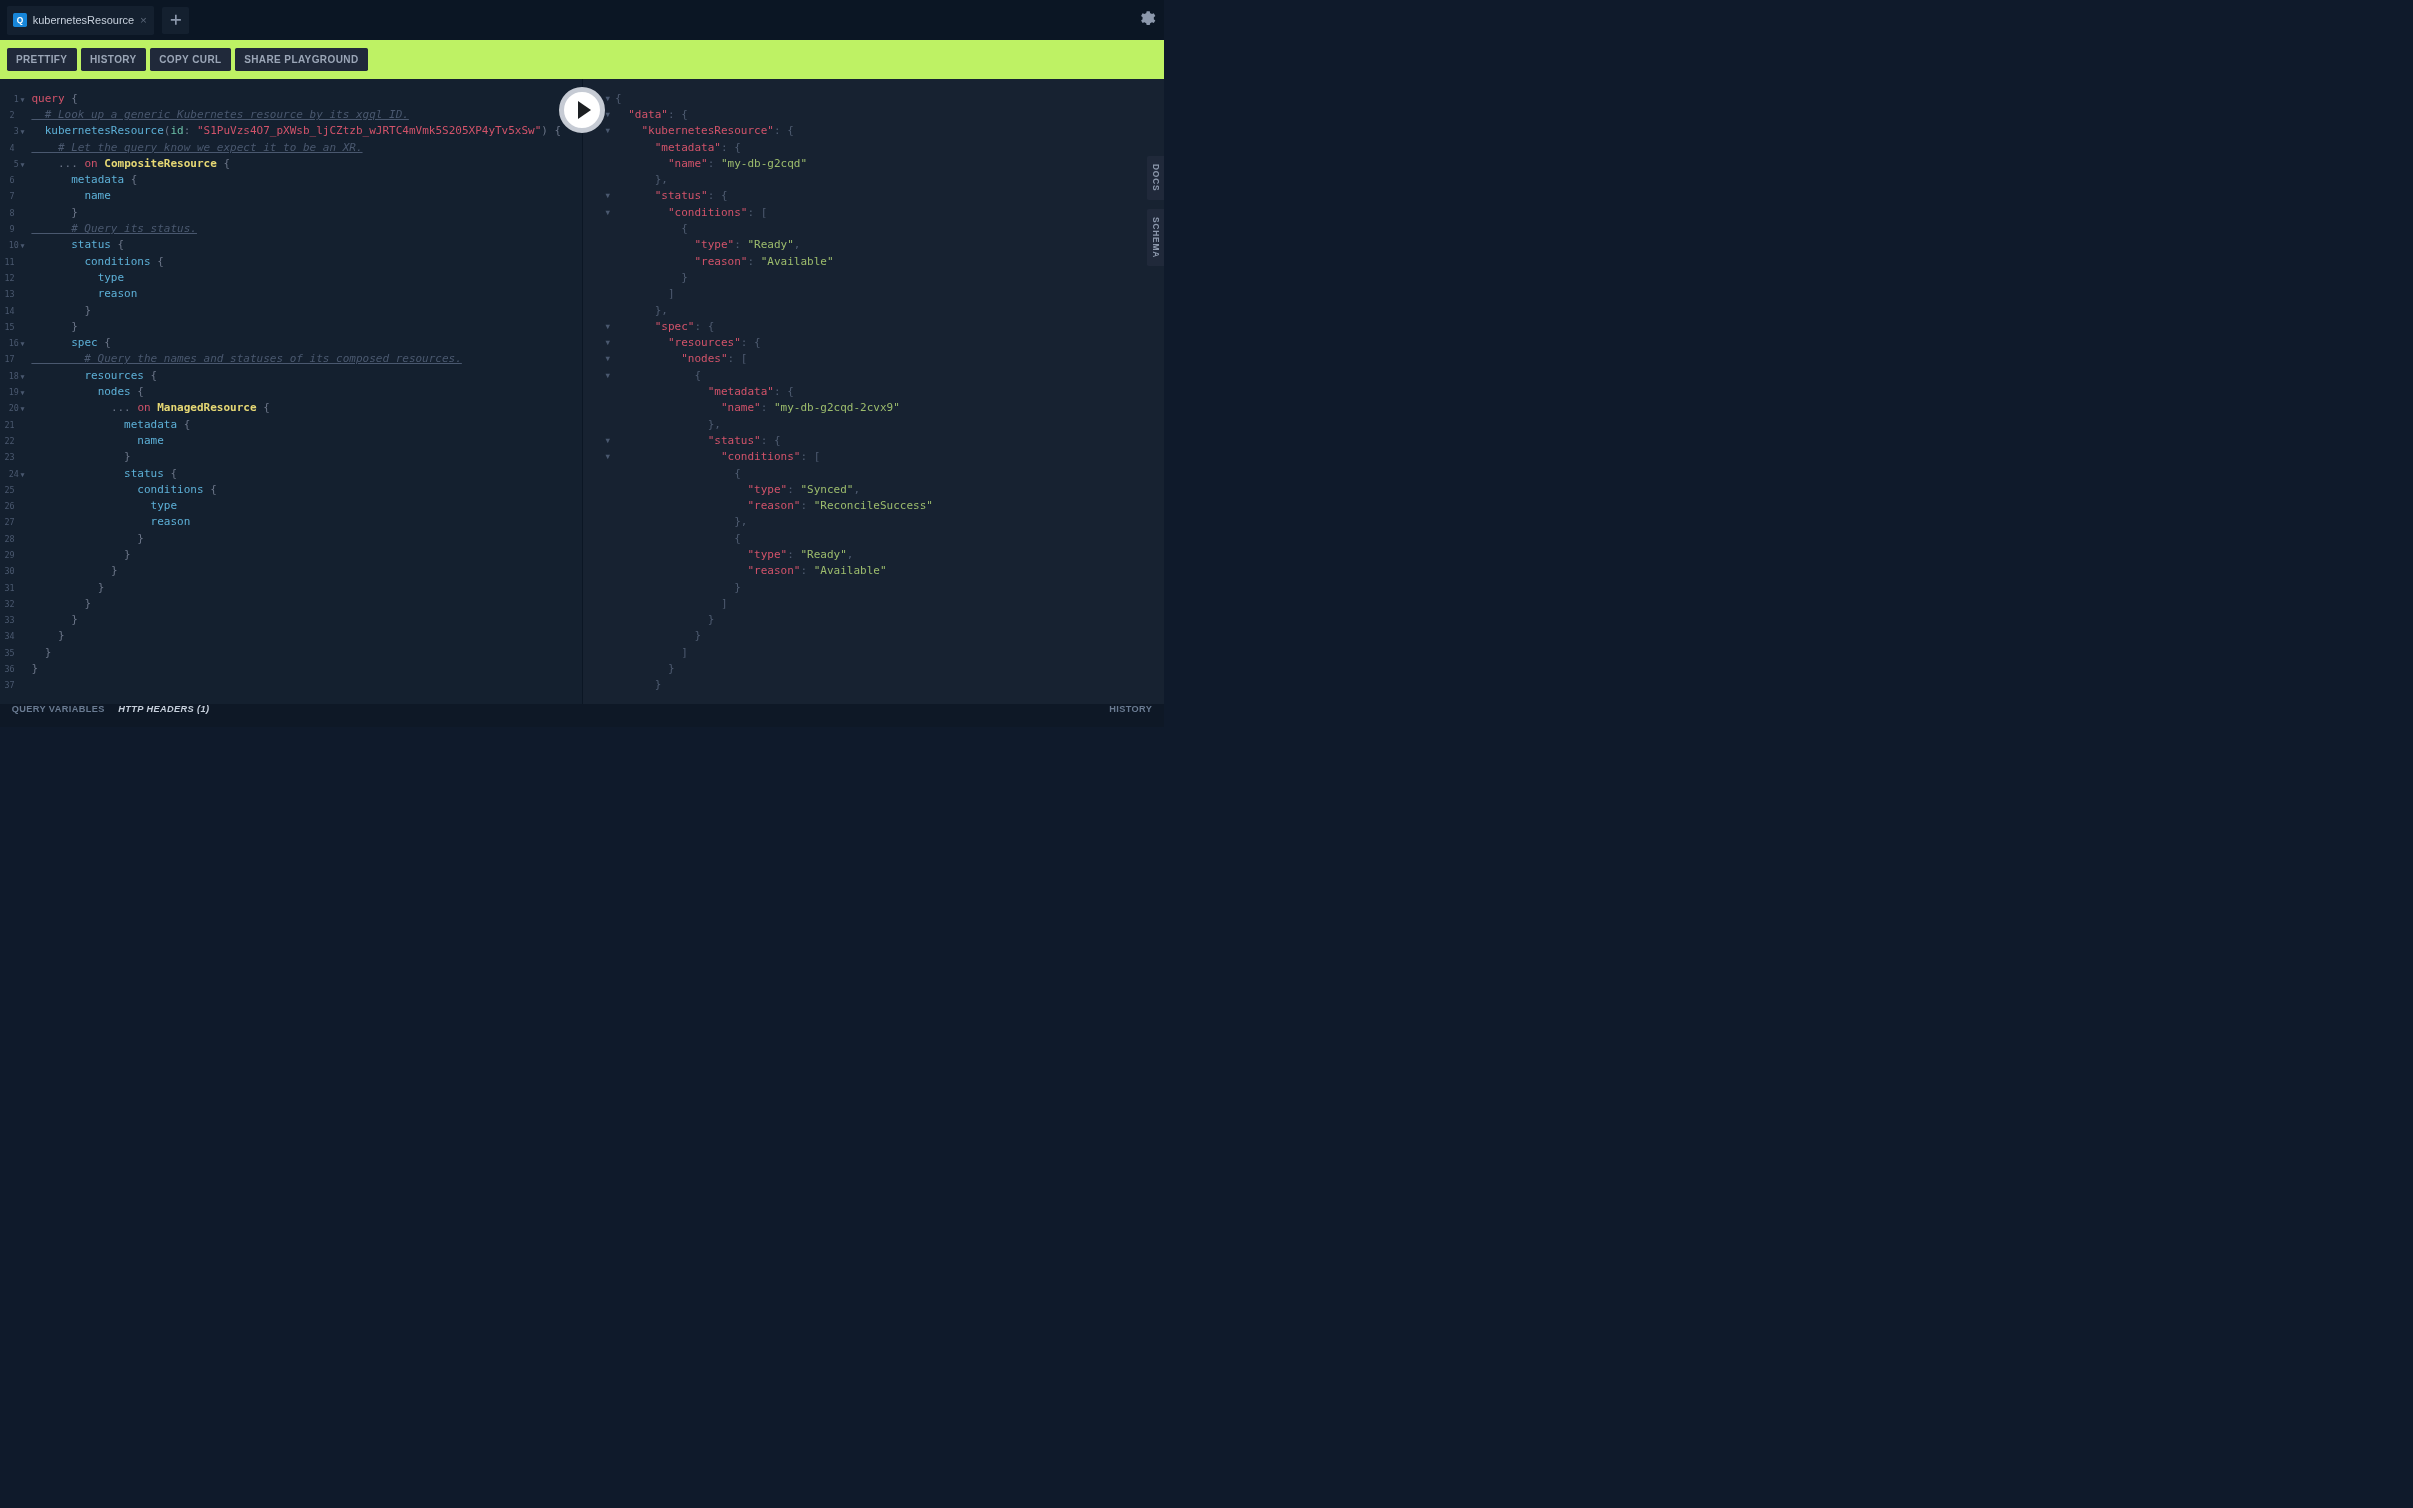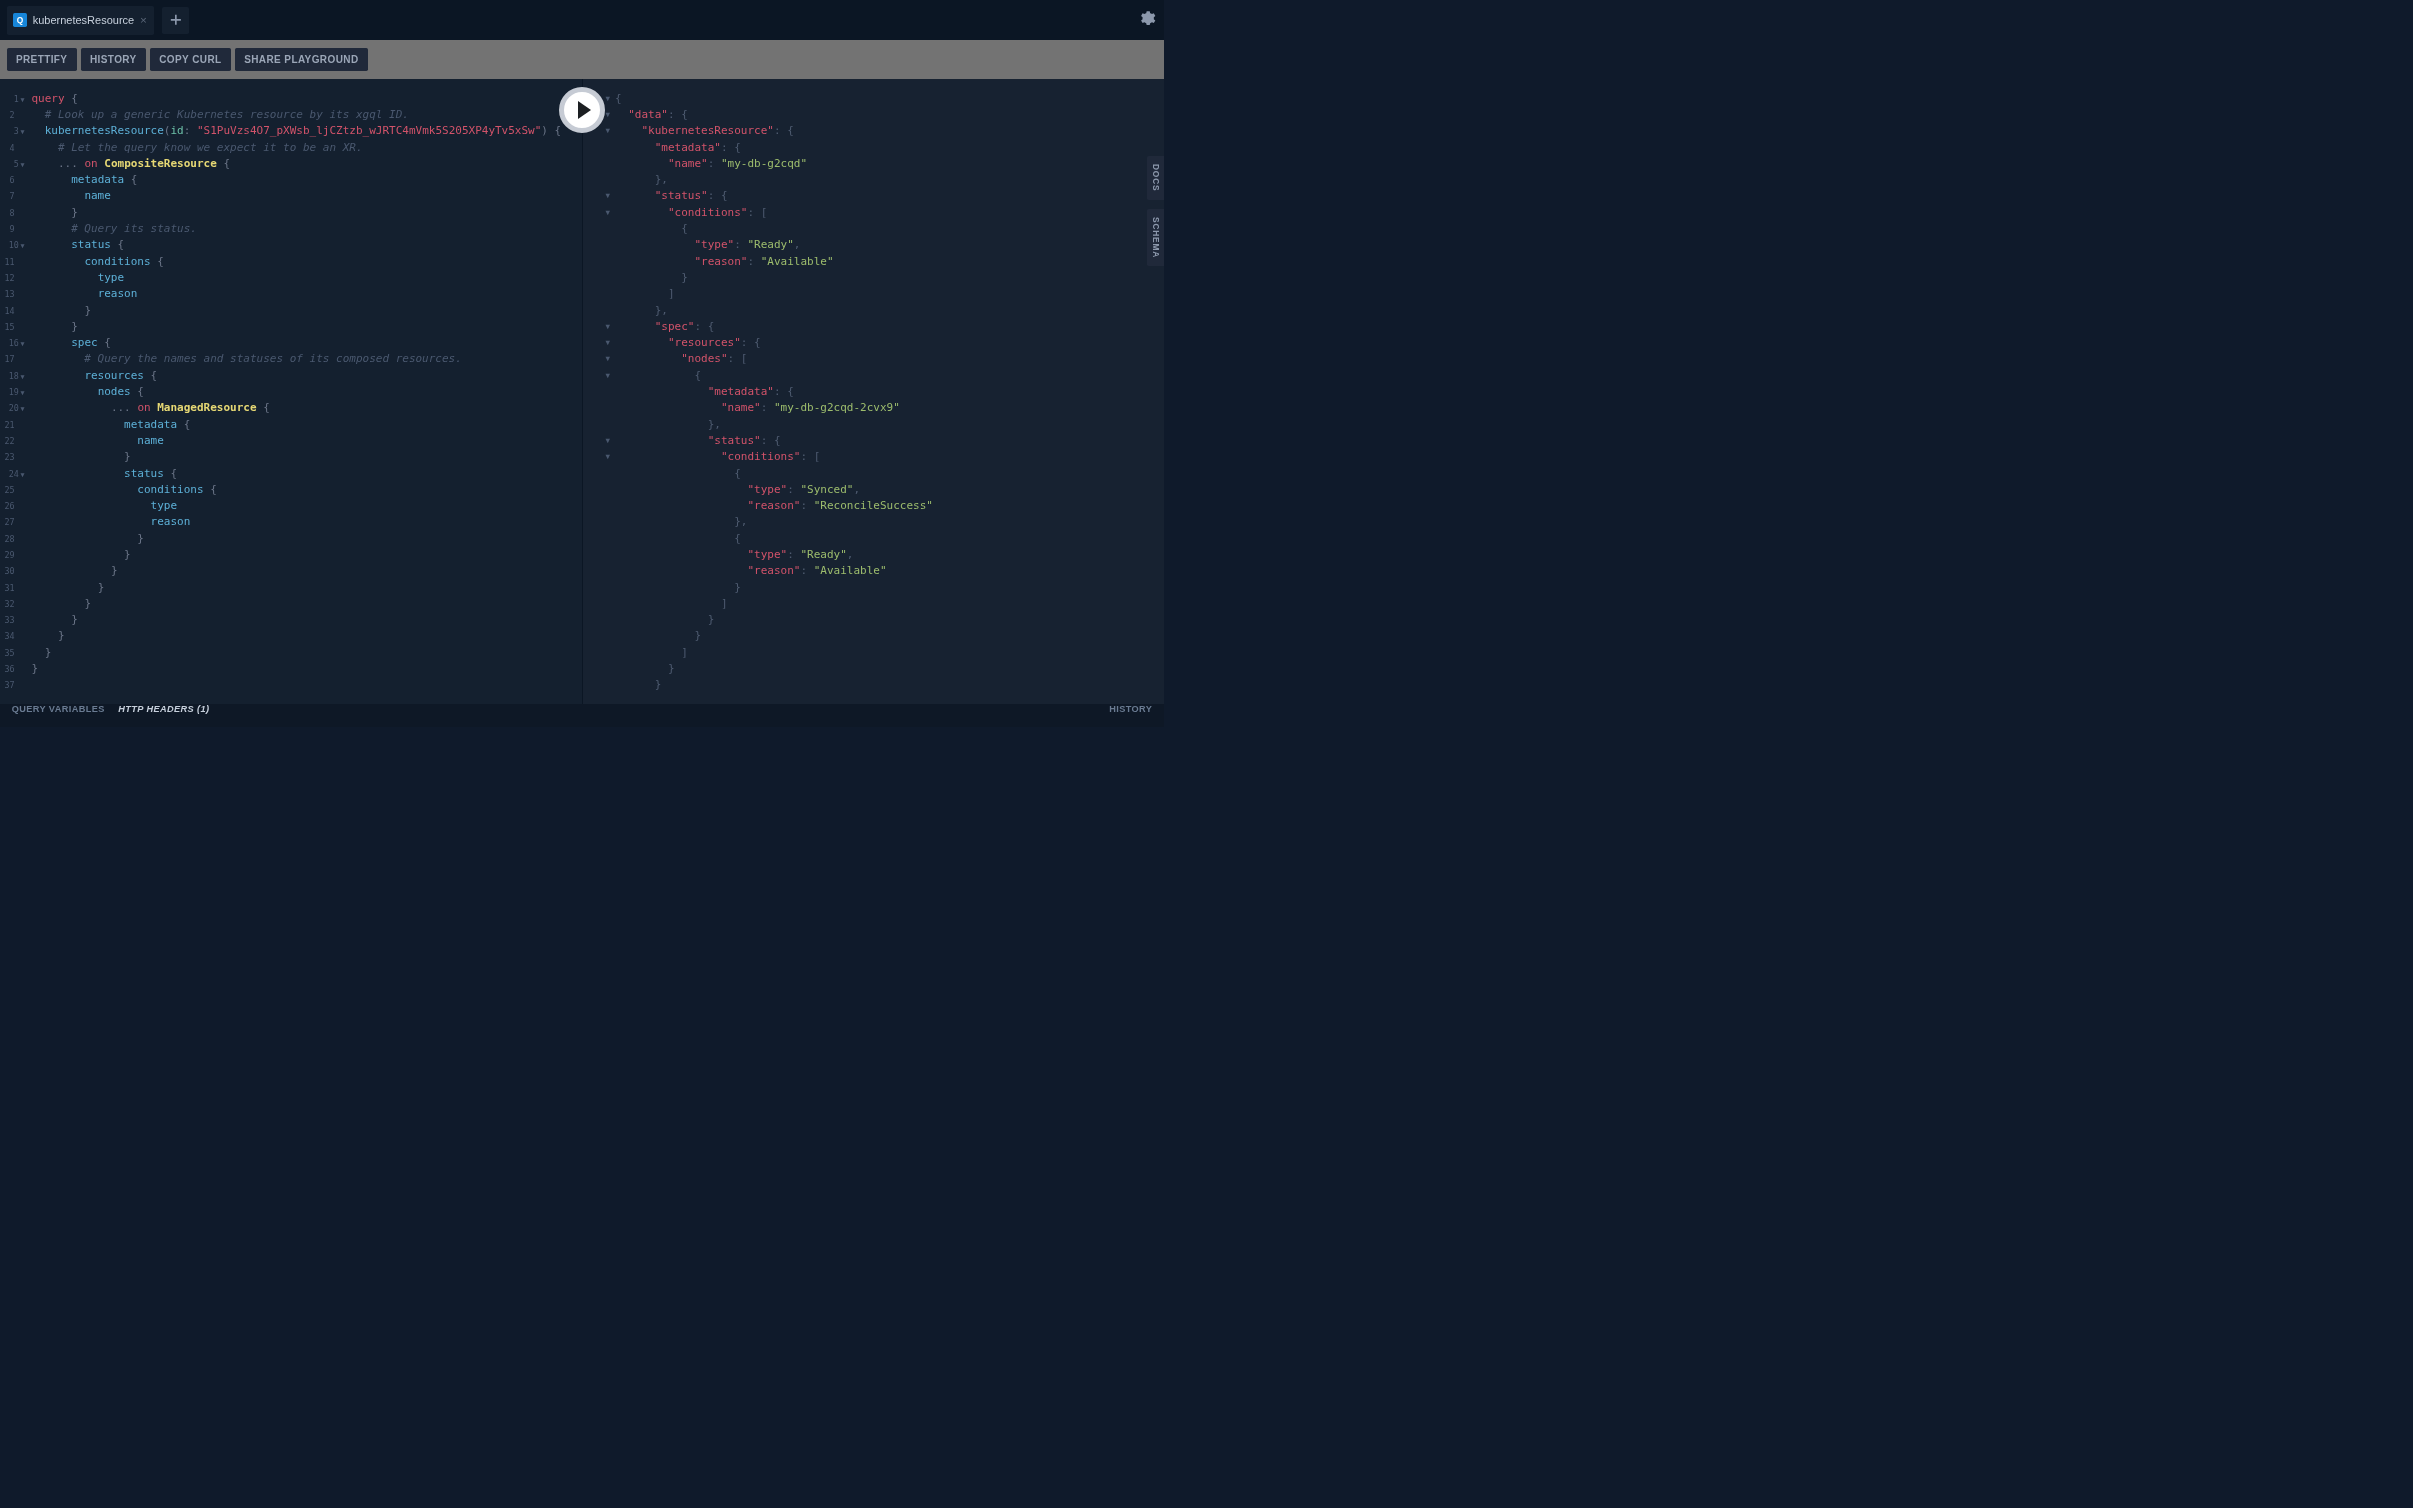--- a/index.html
+++ b/index.html
@@ -59,21 +59,21 @@
   justify-content: center;
   margin-left: 8.4px;
   color: #8c98ac;
 }
 .gear {
   margin-left: auto;
   color: #8c98ac;
 }
 .toolbar {
   height: 39px;
-  background: #737373;
+  background: #bef264;
   display: flex;
   align-items: center;
   padding: 0 6.7px;
   gap: 4.2px;
 }
 .btn {
   background: #20293a;
   padding: 5.9px 9.2px;
   font-size: 10px;
   font-weight: 700;
@@ -133,21 +133,21 @@
   font-size: 11px;
   line-height: 16.3px;
   white-space: pre;
   color: #9ba6b7;
 }
 .kw { color: #d2536a; }
 .field { color: #5db0d7; }
 .type { color: #e6d874; font-weight: bold; }
 .arg { color: #6cc0a8; }
 .str { color: #d2536a; }
-.comment { color: #4a586f; font-style: italic; }
+.comment { color: #4a586f; font-style: italic; text-decoration: underline; }
 .punct { color: #6a7487; }
 
 .result {
   background: #172231;
   border-left: 0.8px solid #0b1624;
 }
 .result-fold {
   width: 32px;
   padding: 11.7px 5px 0 0;
   text-align: right;

